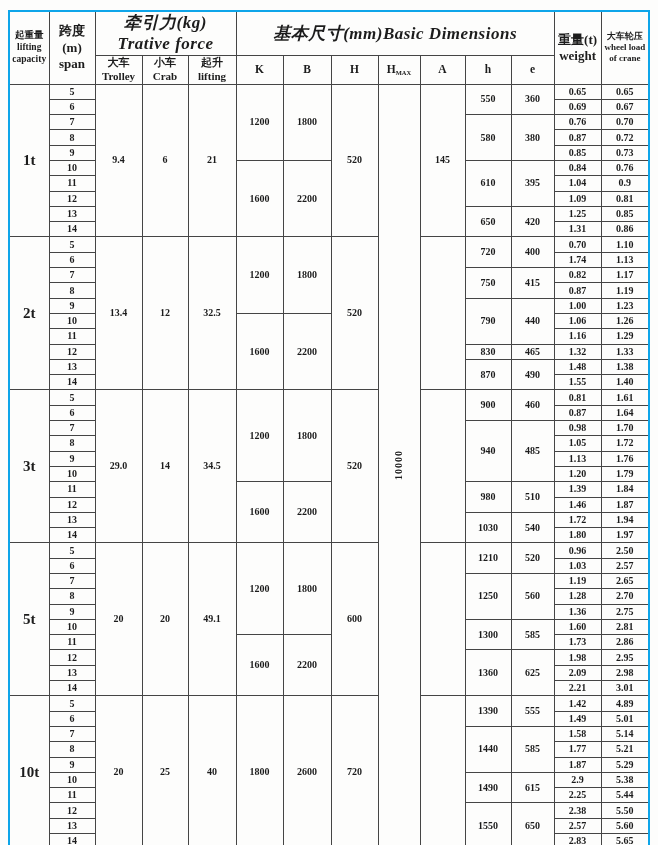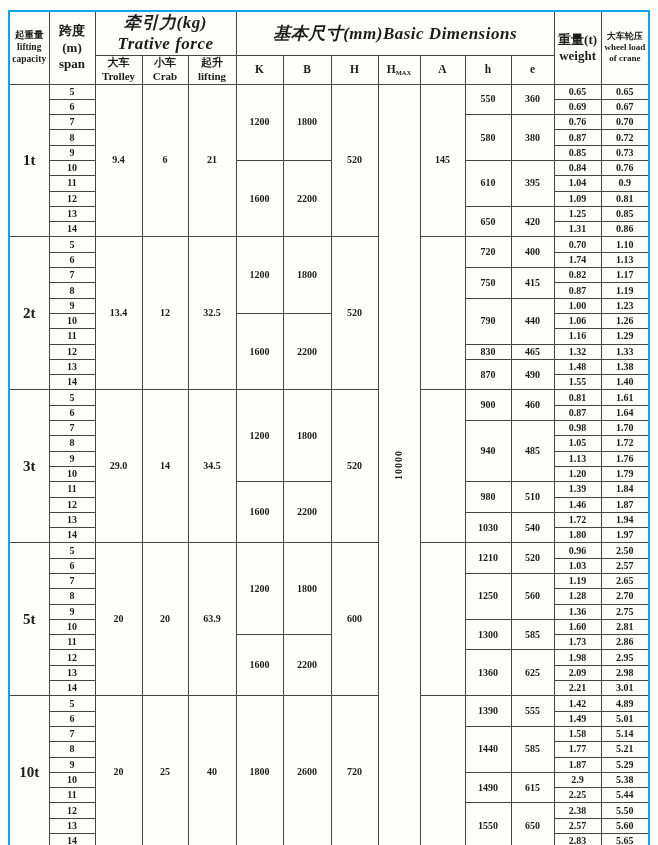--- a/index.html
+++ b/index.html
@@ -288,21 +288,21 @@
         <tr>
           <td>14</td>
           <td>1.80</td>
           <td>1.97</td>
         </tr>
         <tr>
           <td rowspan="10" class="cap">5t</td>
           <td>5</td>
           <td rowspan="10">20</td>
           <td rowspan="10">20</td>
-          <td rowspan="10">63.9</td>
+          <td rowspan="10">49.1</td>
           <td rowspan="6">1200</td>
           <td rowspan="6">1800</td>
           <td rowspan="10">600</td>
           <td rowspan="10"></td>
           <td rowspan="2">1210</td>
           <td rowspan="2">520</td>
           <td>0.96</td>
           <td>2.50</td>
         </tr>
         <tr>

